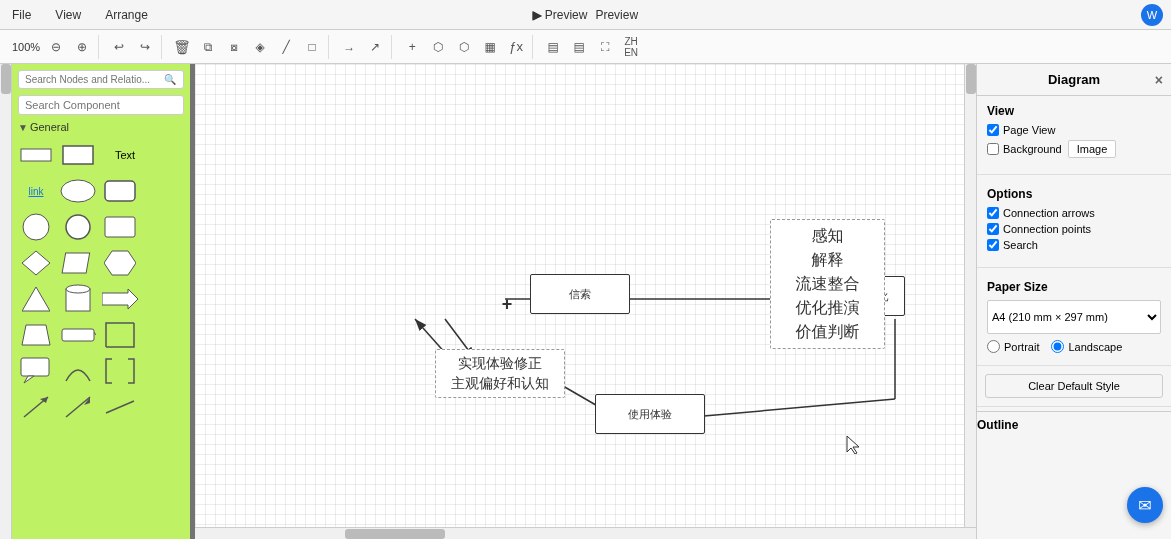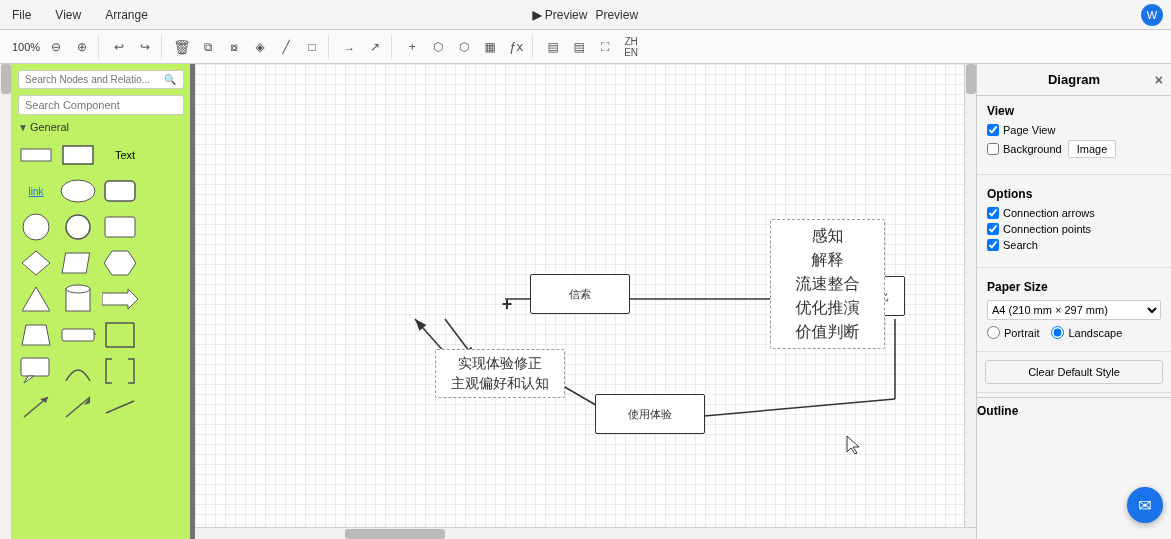--- a/index.html
+++ b/index.html
@@ -83,21 +83,21 @@
       width: 30px; height: 18px; border: 1px solid #999; background: white;
       border-radius: 2px;
     }
     .btn-image {
       padding: 2px 8px; font-size: 11px; border: 1px solid #ccc;
       background: white; border-radius: 2px; cursor: pointer;
     }
     .divider { height: 1px; background: #ddd; margin: 4px 0; }
     .radio-label { display: flex; align-items: center; gap: 4px; font-size: 11px; }
     .paper-select {
-      width: 100%; height: 20px; font-size: 11px; border: 1px solid #ccc;
+      width: 100%; height: 34px; font-size: 11px; border: 1px solid #ccc;
       border-radius: 2px; background: white; margin-bottom: 6px;
     }
     .clear-style-btn {
       width: calc(100% - 16px); margin: 4px 8px;
       padding: 5px; font-size: 11px; border: 1px solid #ccc;
       background: #f5f5f5; border-radius: 3px; cursor: pointer;
       text-align: center;
     }
     .outline-title { text-align: left; font-size: 12px; font-weight: 600; padding: 6px 0; border-top: 1px solid #ccc; }
     .node {

